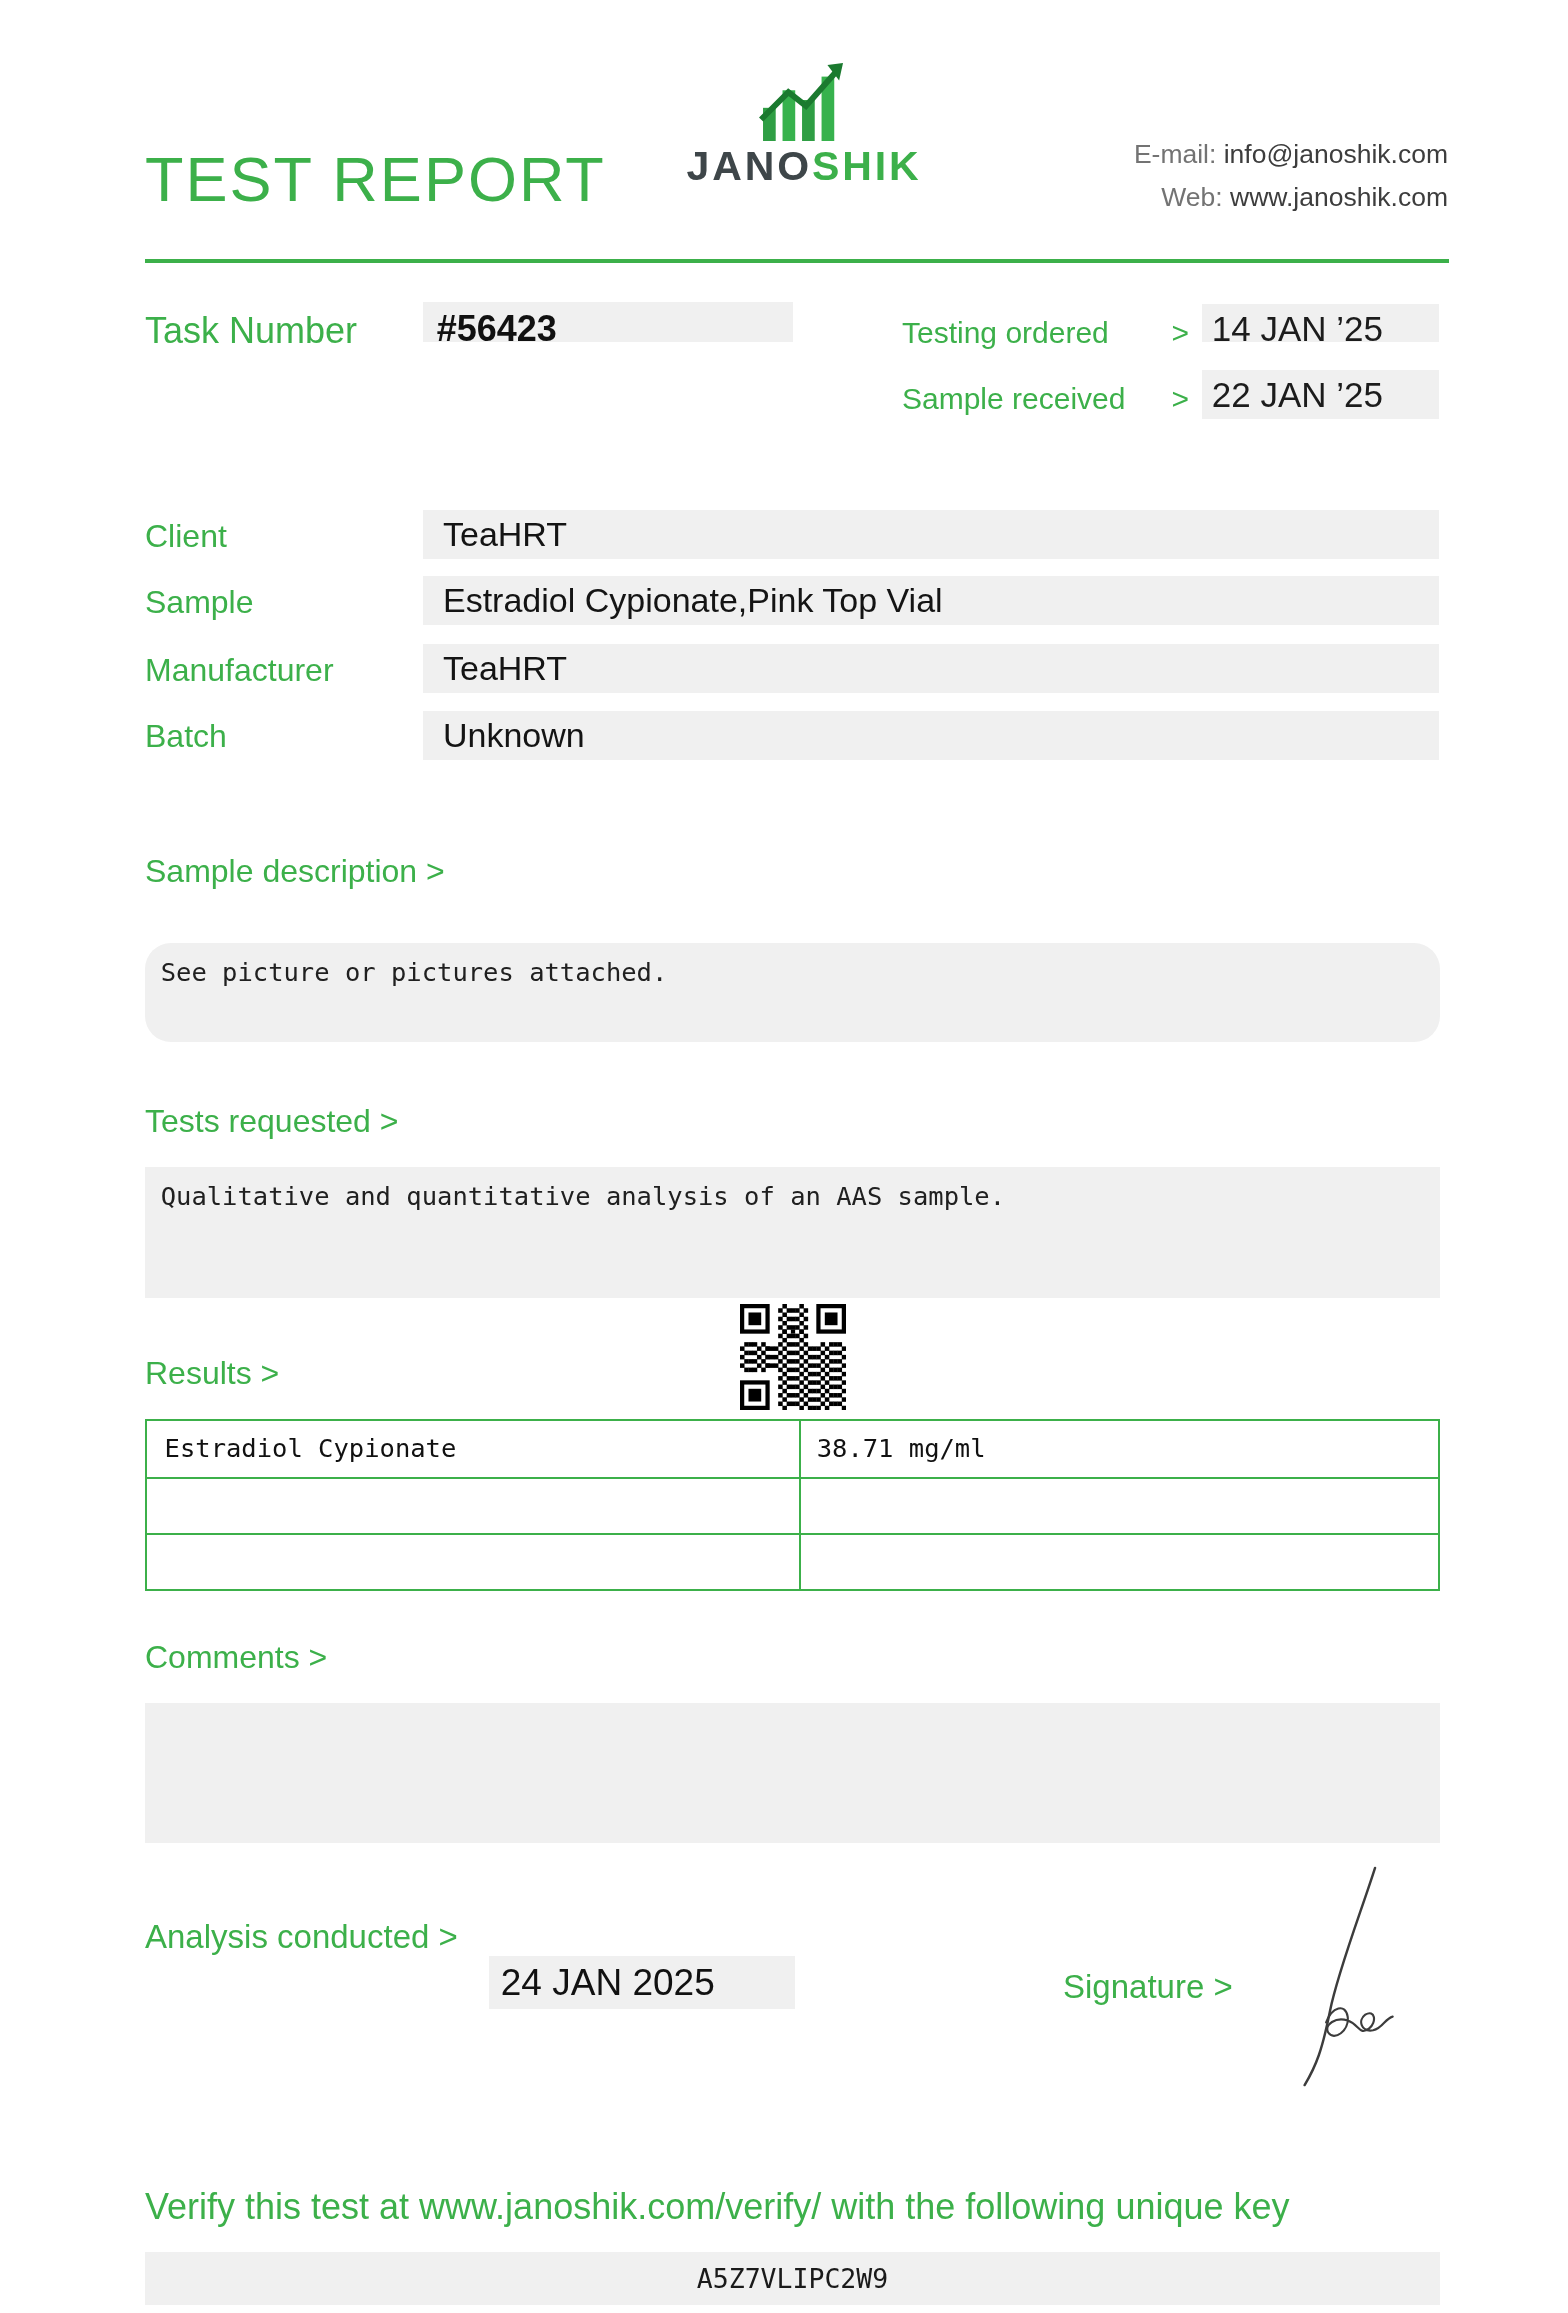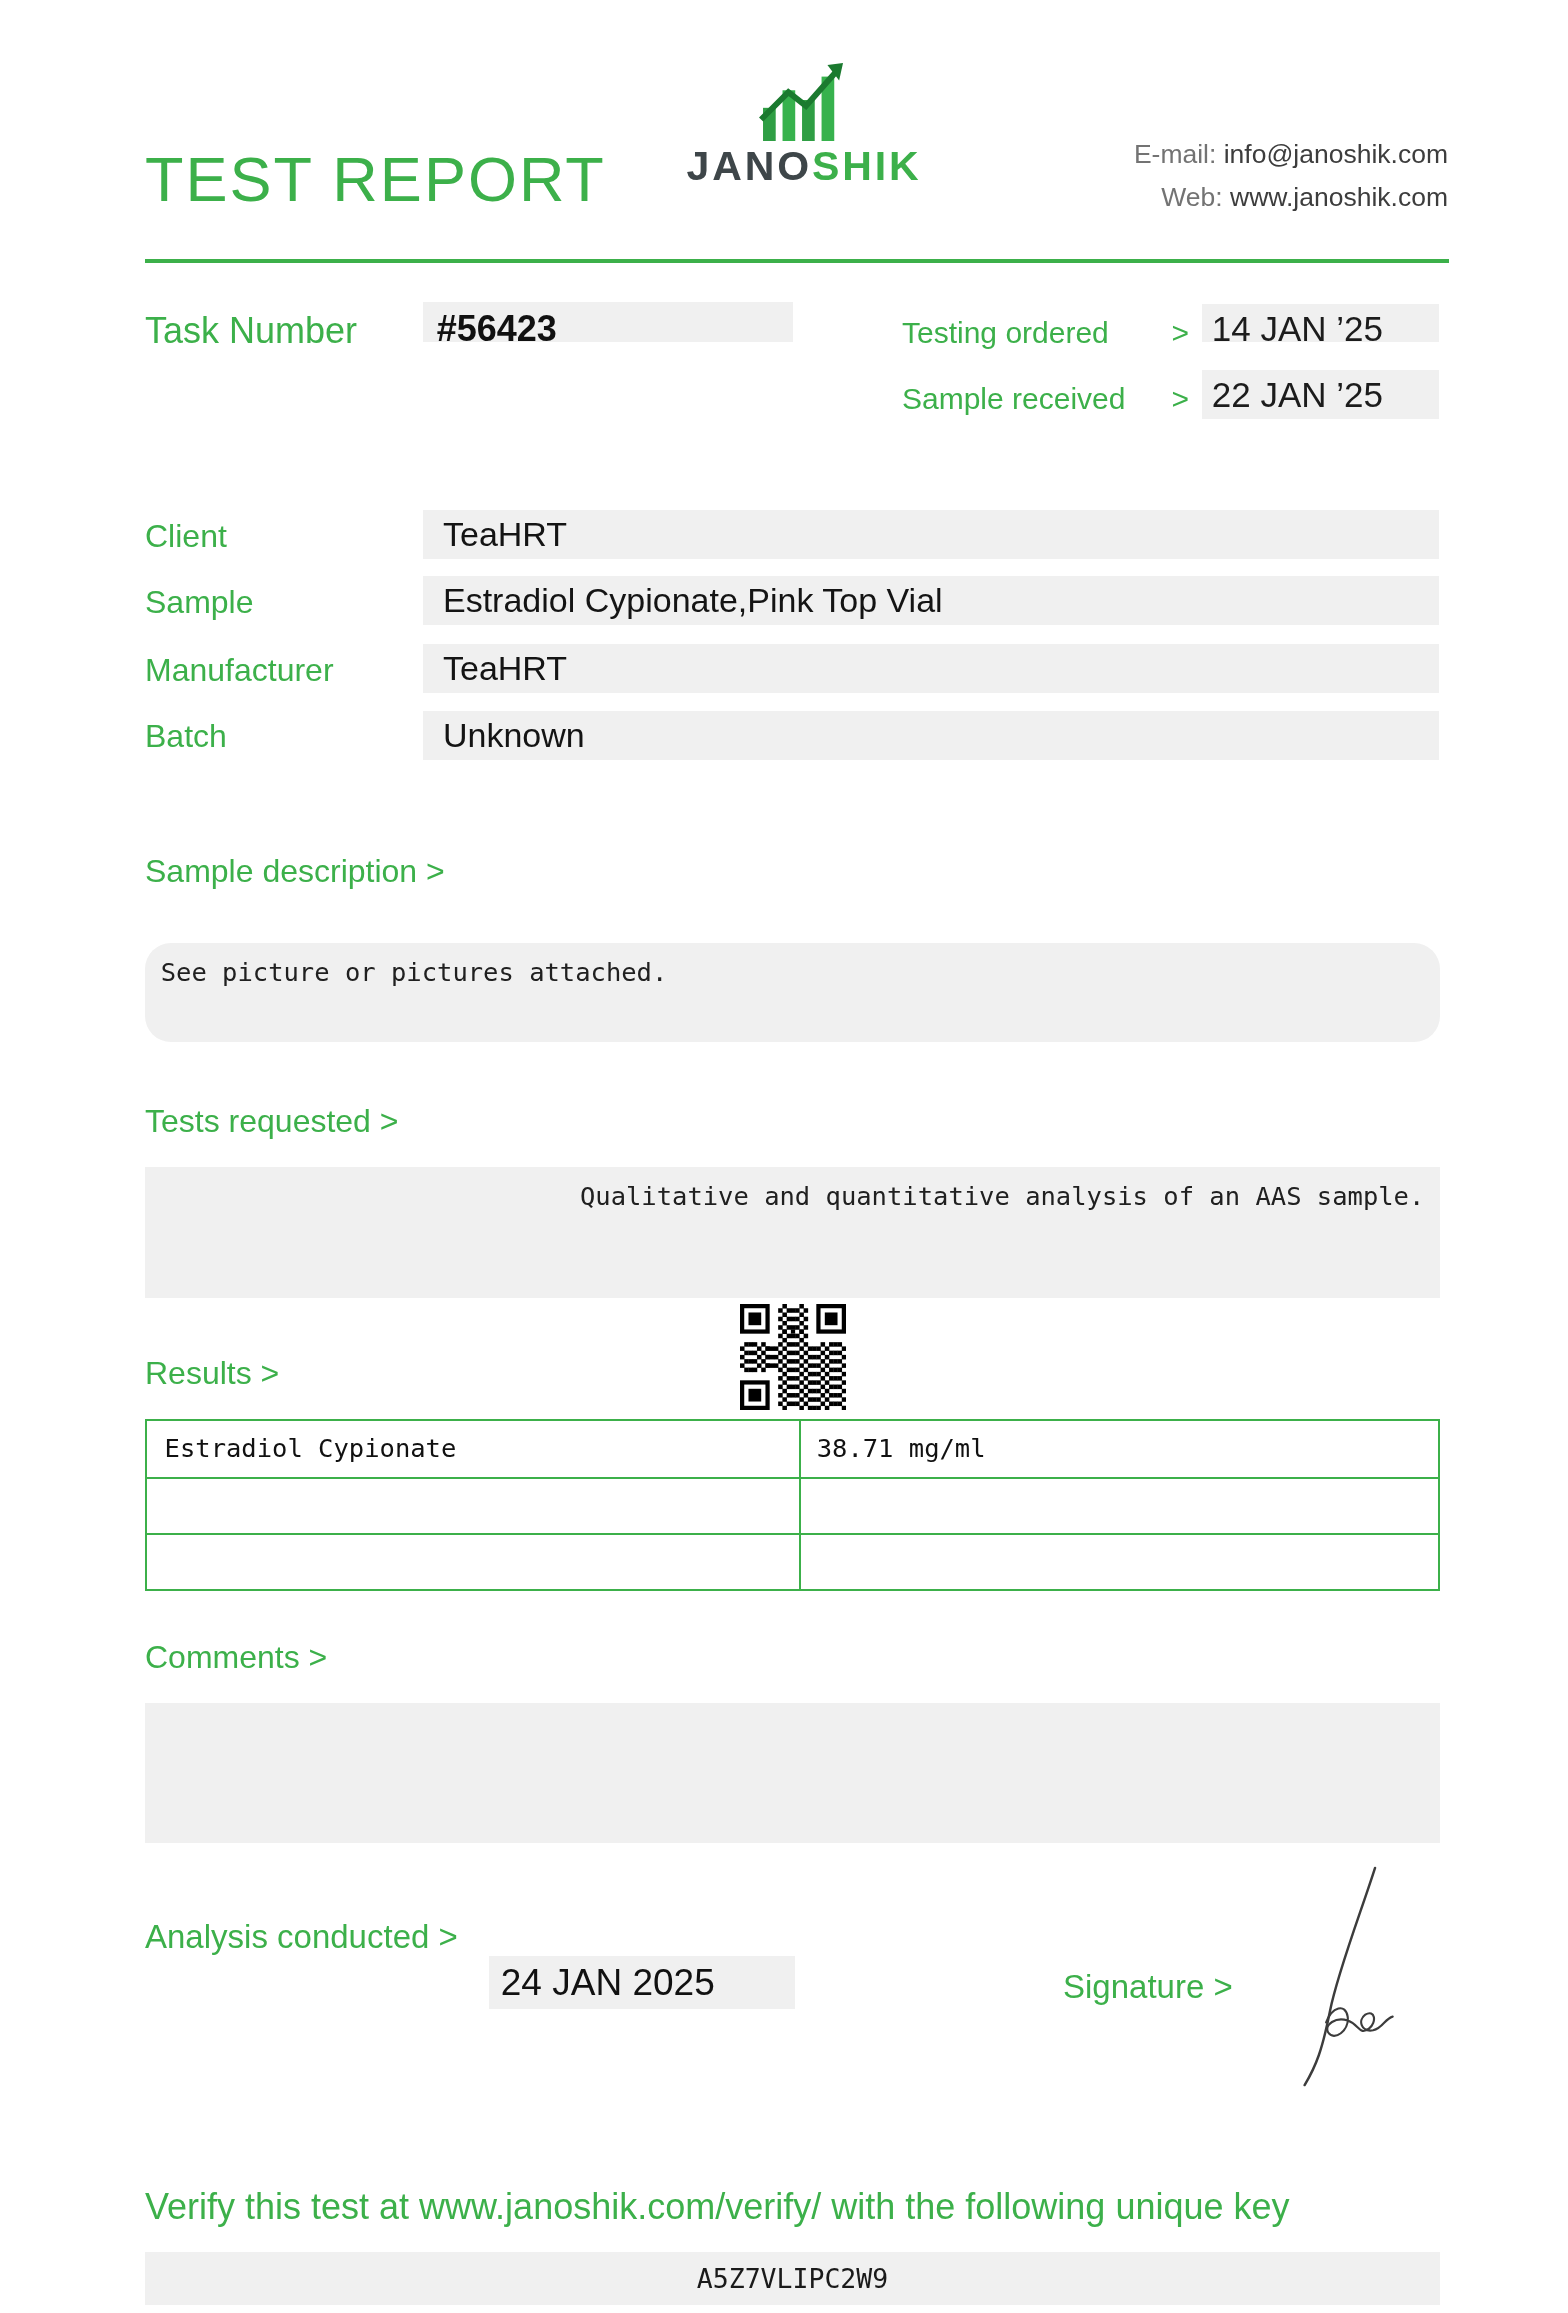--- a/index.html
+++ b/index.html
@@ -43,21 +43,21 @@
 
   
   .section-heading { left:145px; font-size:32px; color:#3cb04a; }
   .h-desc    { top:853px; }
   .h-tests   { top:1103px; }
   .h-results { top:1355px; }
   .h-comments{ top:1639px; }
   .text-box { left:145px; width:1295px; padding:13.7px 15.7px;
               font-family:"DejaVu Sans Mono", monospace; font-size:25.5px; color:#202020; }
   .box-desc  { top:943px; height:99px;border-radius:26px; }
-  .box-tests { top:1167px; height:131px;text-align:right; }
+  .box-tests { top:1167px; height:131px; }
   .box-comments { top:1703px; height:140px; }
 
   
   .qr { left:740px; top:1304px; width:106px; height:106px; }
 
   
   .results-table { left:145px; top:1419px; width:1295px; border:2px solid #3cb04a; background:#fff; }
   .results-row { display:flex; height:56px; border-top:2px solid #3cb04a; }
   .results-row:first-child { border-top:none;justify-content:flex-end; }
   .cell-name  { width:654px; border-right:2px solid #3cb04a; line-height:54px; padding-left:17.6px;

